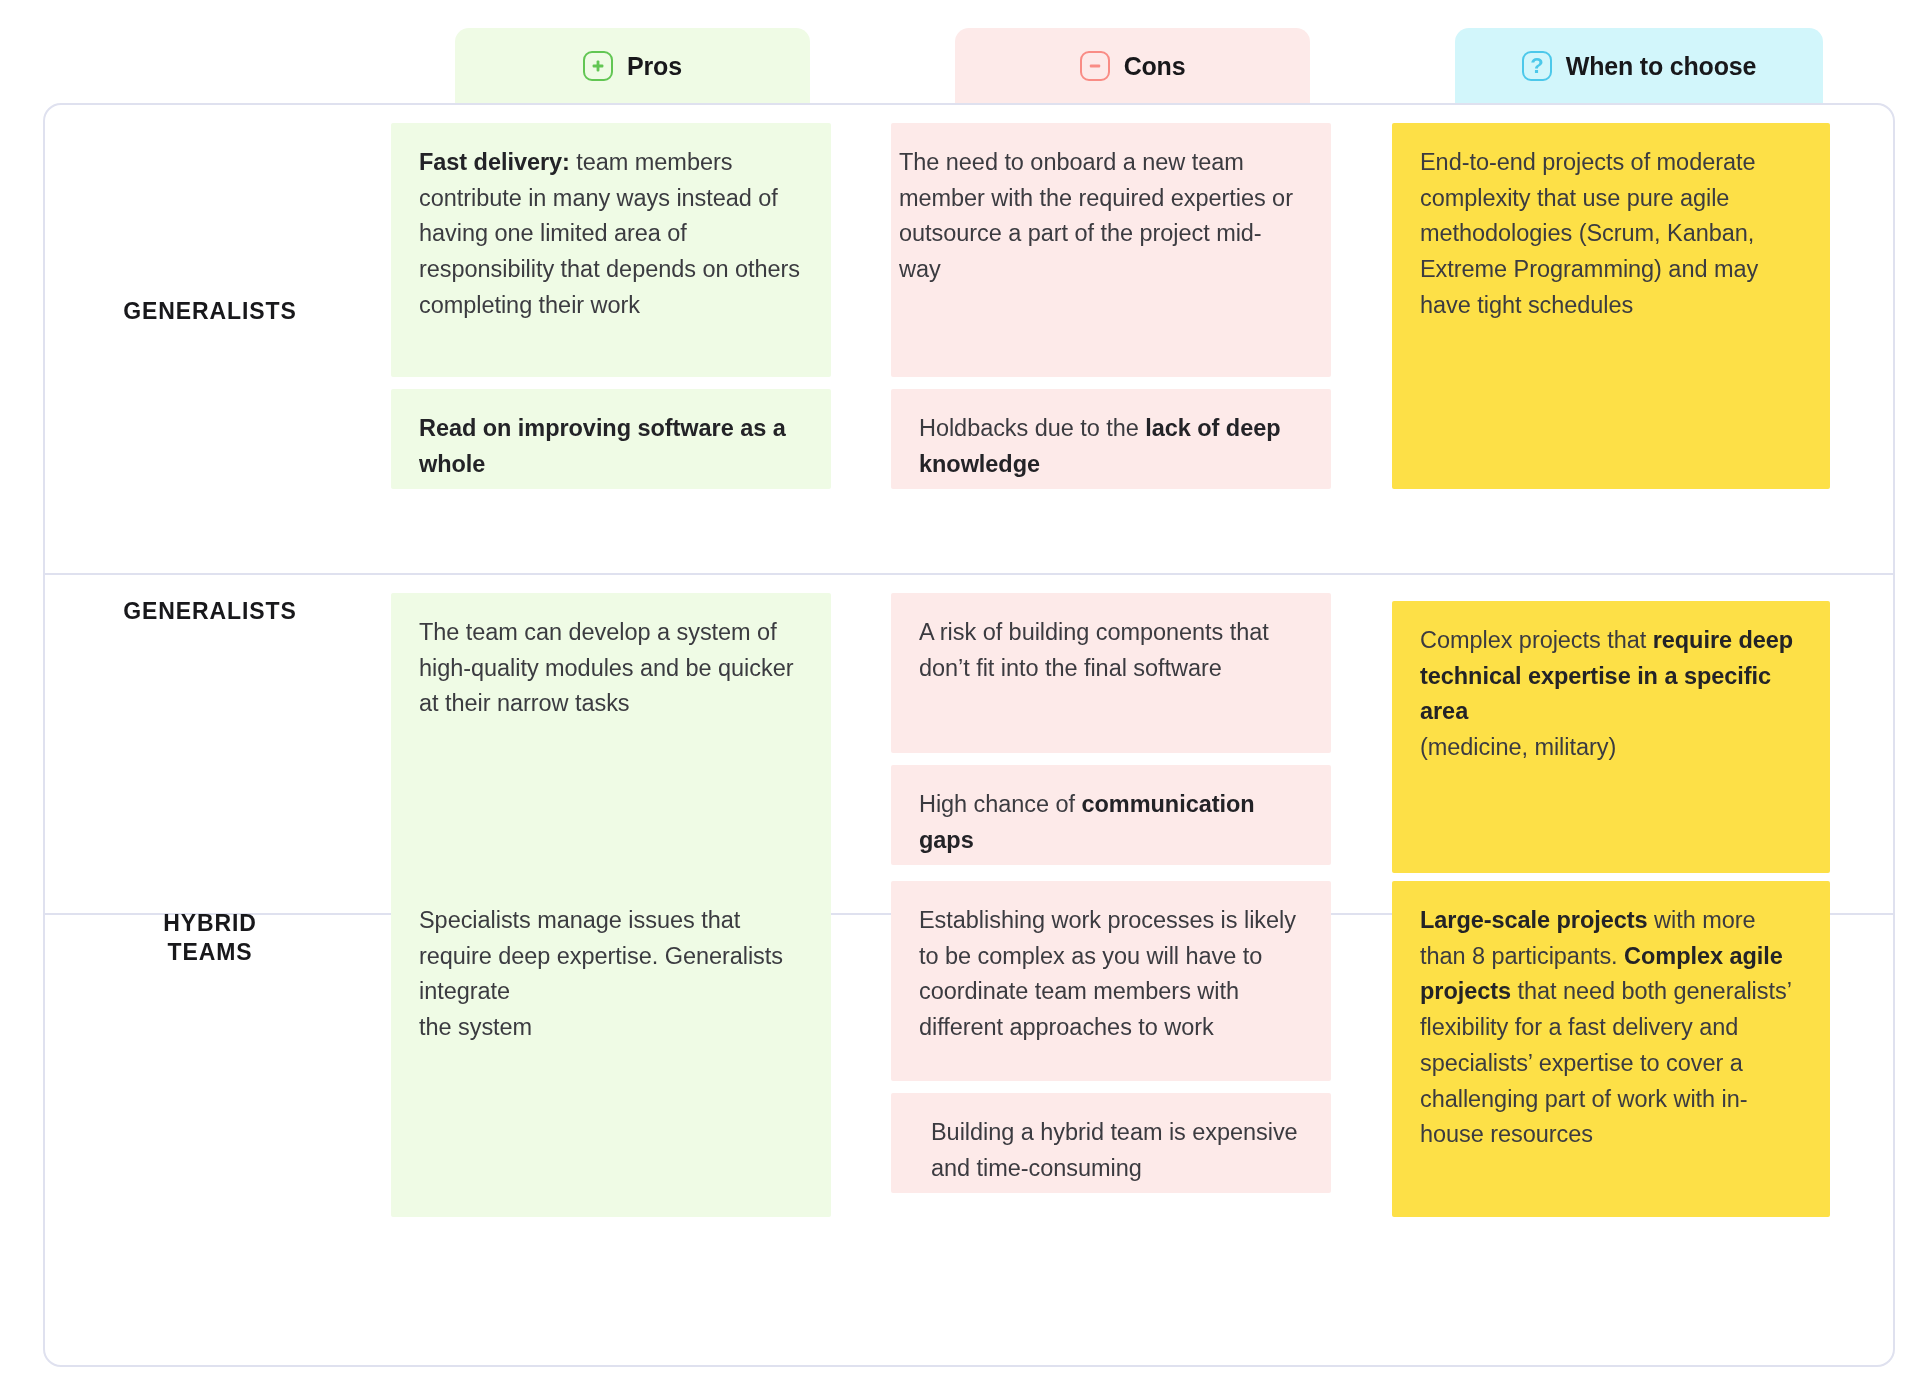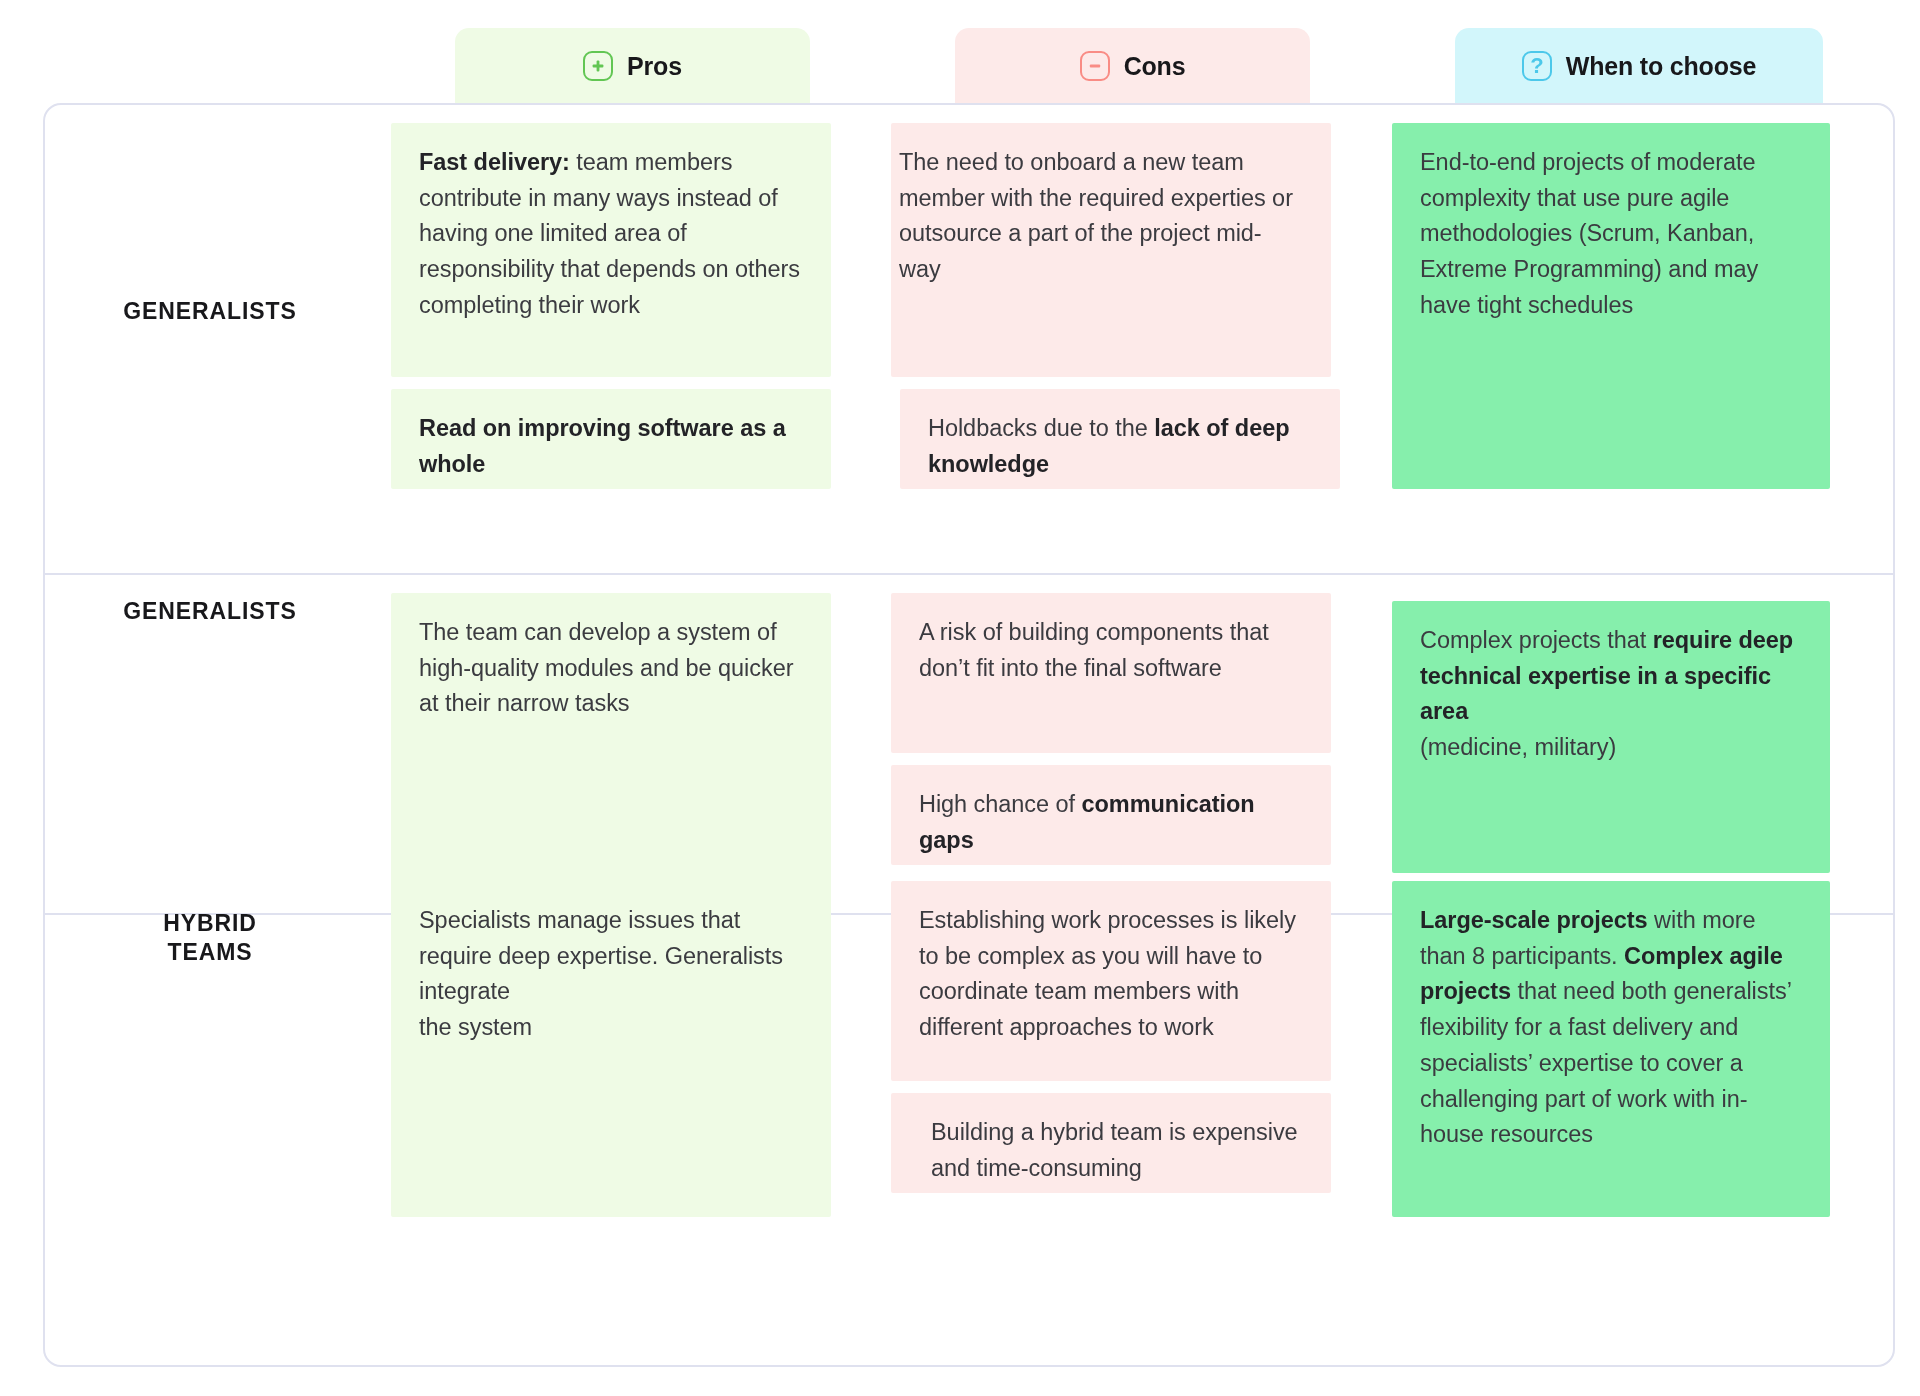--- a/index.html
+++ b/index.html
@@ -104,21 +104,21 @@
     border-radius: 2px;
     padding: 22px 28px 24px 28px;
     font-size: 23.5px;
     line-height: 1.52;
     color: #3b3b40;
     letter-spacing: -0.05px;
   }
   .card b { font-weight: 700; color: #232327; }
   .c-pros { background: #effbe5; }
   .c-cons { background: #fdeae9; }
-  .c-when { background: #86efac; }
+  .c-when { background: #fde047; }
 
   .col-pros { left: 346px; width: 440px; }
   .col-cons { left: 846px; width: 440px; }
   .col-when { left: 1347px; width: 438px; }
 </style>
 </head>
 <body>
 
 <div class="board">
 
@@ -151,21 +151,21 @@
     </div>
 
   </div>
 
   <div class="table">
     <div id="table-body">
         <div class="rowlabel" style="top: 192px;">GENERALISTS</div>
         <div class="card col-pros c-pros" style="top: 18px; height: 254px;"><b>Fast delivery:</b> team members contribute in many ways instead of having one limited area of responsibility that depends on others completing their work</div>
         <div class="card col-pros c-pros" style="top: 284px; height: 100px;"><b>Read on improving software as a whole</b></div>
         <div class="card col-cons c-cons" style="top: 18px; height: 254px; padding-left: 8px;">The need to onboard a new team member with the required experties or outsource a part of the project mid-way</div>
-        <div class="card col-cons c-cons" style="top: 284px; height: 100px; margin-left: 9px;">Holdbacks due to the <b>lack of deep knowledge</b></div>
+        <div class="card col-cons c-cons" style="top: 284px; height: 100px;">Holdbacks due to the <b>lack of deep knowledge</b></div>
         <div class="card col-when c-when" style="top: 18px; height: 366px;">End-to-end projects of moderate complexity that use pure agile methodologies (Scrum, Kanban, Extreme Programming) and may have tight schedules</div>
         <div class="row-sep" style="top: 468px;"></div>
         <div class="rowlabel" style="top: 492px;">GENERALISTS</div>
         <div class="card col-pros c-pros" style="top: 488px; height: 300px;">The team can develop a system of high-quality modules and be quicker at their narrow tasks</div>
         <div class="card col-cons c-cons" style="top: 488px; height: 160px;">A risk of building components that don’t fit into the final software</div>
         <div class="card col-cons c-cons" style="top: 660px; height: 100px;">High chance of <b>communication gaps</b></div>
         <div class="card col-when c-when" style="top: 496px; height: 272px;">Complex projects that <b>require deep technical expertise in a specific area</b><br>(medicine, military)</div>
         <div class="row-sep" style="top: 808px;"></div>
         <div class="rowlabel" style="top: 804px;">HYBRID<br>TEAMS</div>
         <div class="card col-pros c-pros" style="top: 776px; height: 336px;">Specialists manage issues that require deep expertise. Generalists integrate<br>the system</div>

